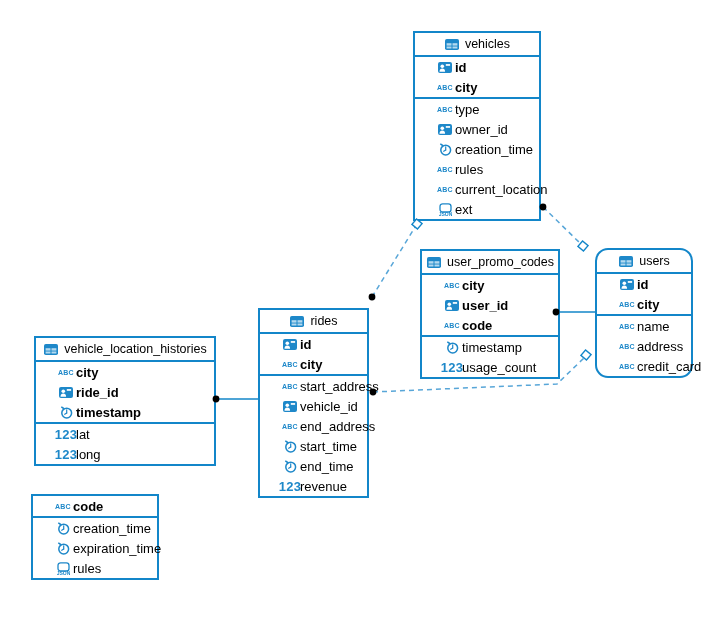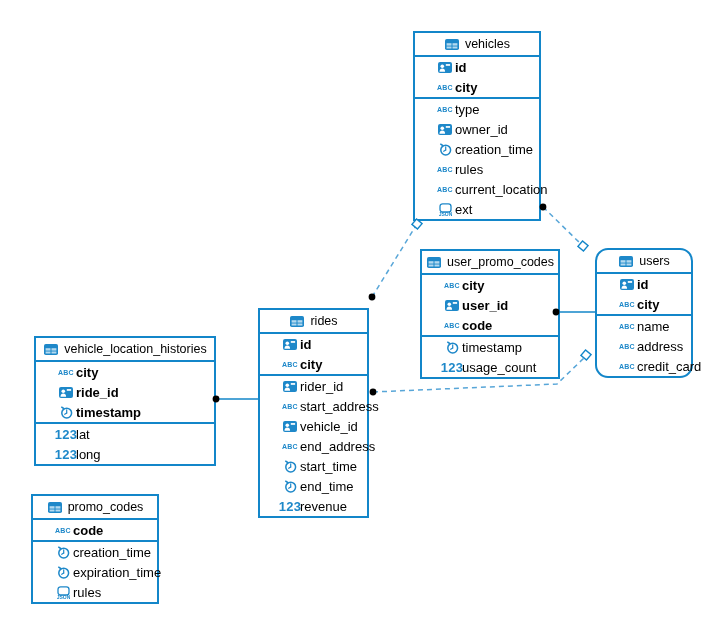--- a/index.html
+++ b/index.html
@@ -245,31 +245,20 @@
         </div>
         <div class="table-row key">
           <span class="icon-cell">
             <span class="txt-icon txt-abc" aria-hidden="true">ABC</span>
           </span>
           <span>city</span>
         </div>
         <div class="section-divider"></div>
         <div class="table-row">
           <span class="icon-cell">
-            <svg width="14" height="11" viewBox="0 0 14 11">
-              <rect x="0" y="0" width="14" height="11" rx="2" fill="#1e88c9"></rect>
-              <rect x="7.8" y="2.1" width="4.3" height="1.7" fill="#fff"></rect>
-              <circle cx="4.3" cy="4.3" r="1.8" fill="#fff"></circle>
-              <path d="M1.5 9.7 C1.5 7.5 2.7 6.5 4.3 6.5 C5.9 6.5 7.1 7.5 7.1 9.7 Z" fill="#fff"></path>
-            </svg>
-          </span>
-          <span>rider_id</span>
-        </div>
-        <div class="table-row">
-          <span class="icon-cell">
             <span class="txt-icon txt-abc" aria-hidden="true">ABC</span>
           </span>
           <span>start_address</span>
         </div>
         <div class="table-row">
           <span class="icon-cell">
             <svg width="14" height="11" viewBox="0 0 14 11">
               <rect x="0" y="0" width="14" height="11" rx="2" fill="#1e88c9"></rect>
               <rect x="7.8" y="2.1" width="4.3" height="1.7" fill="#fff"></rect>
               <circle cx="4.3" cy="4.3" r="1.8" fill="#fff"></circle>
@@ -362,32 +351,20 @@
           <span>lat</span>
         </div>
         <div class="table-row">
           <span class="icon-cell">
             <span class="txt-icon txt-num" aria-hidden="true">123</span>
           </span>
           <span>long</span>
         </div>
       </div>
       <div class="table-box" style="left: 31px; top: 494px; width: 128px;">
-        <div class="table-header">
-          <span class="icon-cell" style="width: 16px; min-width: 16px;">
-            <svg width="14" height="11" viewBox="0 0 14 11">
-              <rect x="0" y="0" width="14" height="11" rx="1.8" fill="#1e88c9"></rect>
-              <rect x="1.6" y="4.2" width="4.9" height="2.4" fill="#b3d9ef"></rect>
-              <rect x="7.5" y="4.2" width="4.9" height="2.4" fill="#b3d9ef"></rect>
-              <rect x="1.6" y="7.5" width="4.9" height="2" fill="#b3d9ef"></rect>
-              <rect x="7.5" y="7.5" width="4.9" height="2" fill="#b3d9ef"></rect>
-            </svg>
-          </span>
-          <span>promo_codes</span>
-        </div>
         <div class="table-row key">
           <span class="icon-cell">
             <span class="txt-icon txt-abc" aria-hidden="true">ABC</span>
           </span>
           <span>code</span>
         </div>
         <div class="section-divider"></div>
         <div class="table-row">
           <span class="icon-cell">
             <svg width="13" height="13" viewBox="0 0 13 13">

